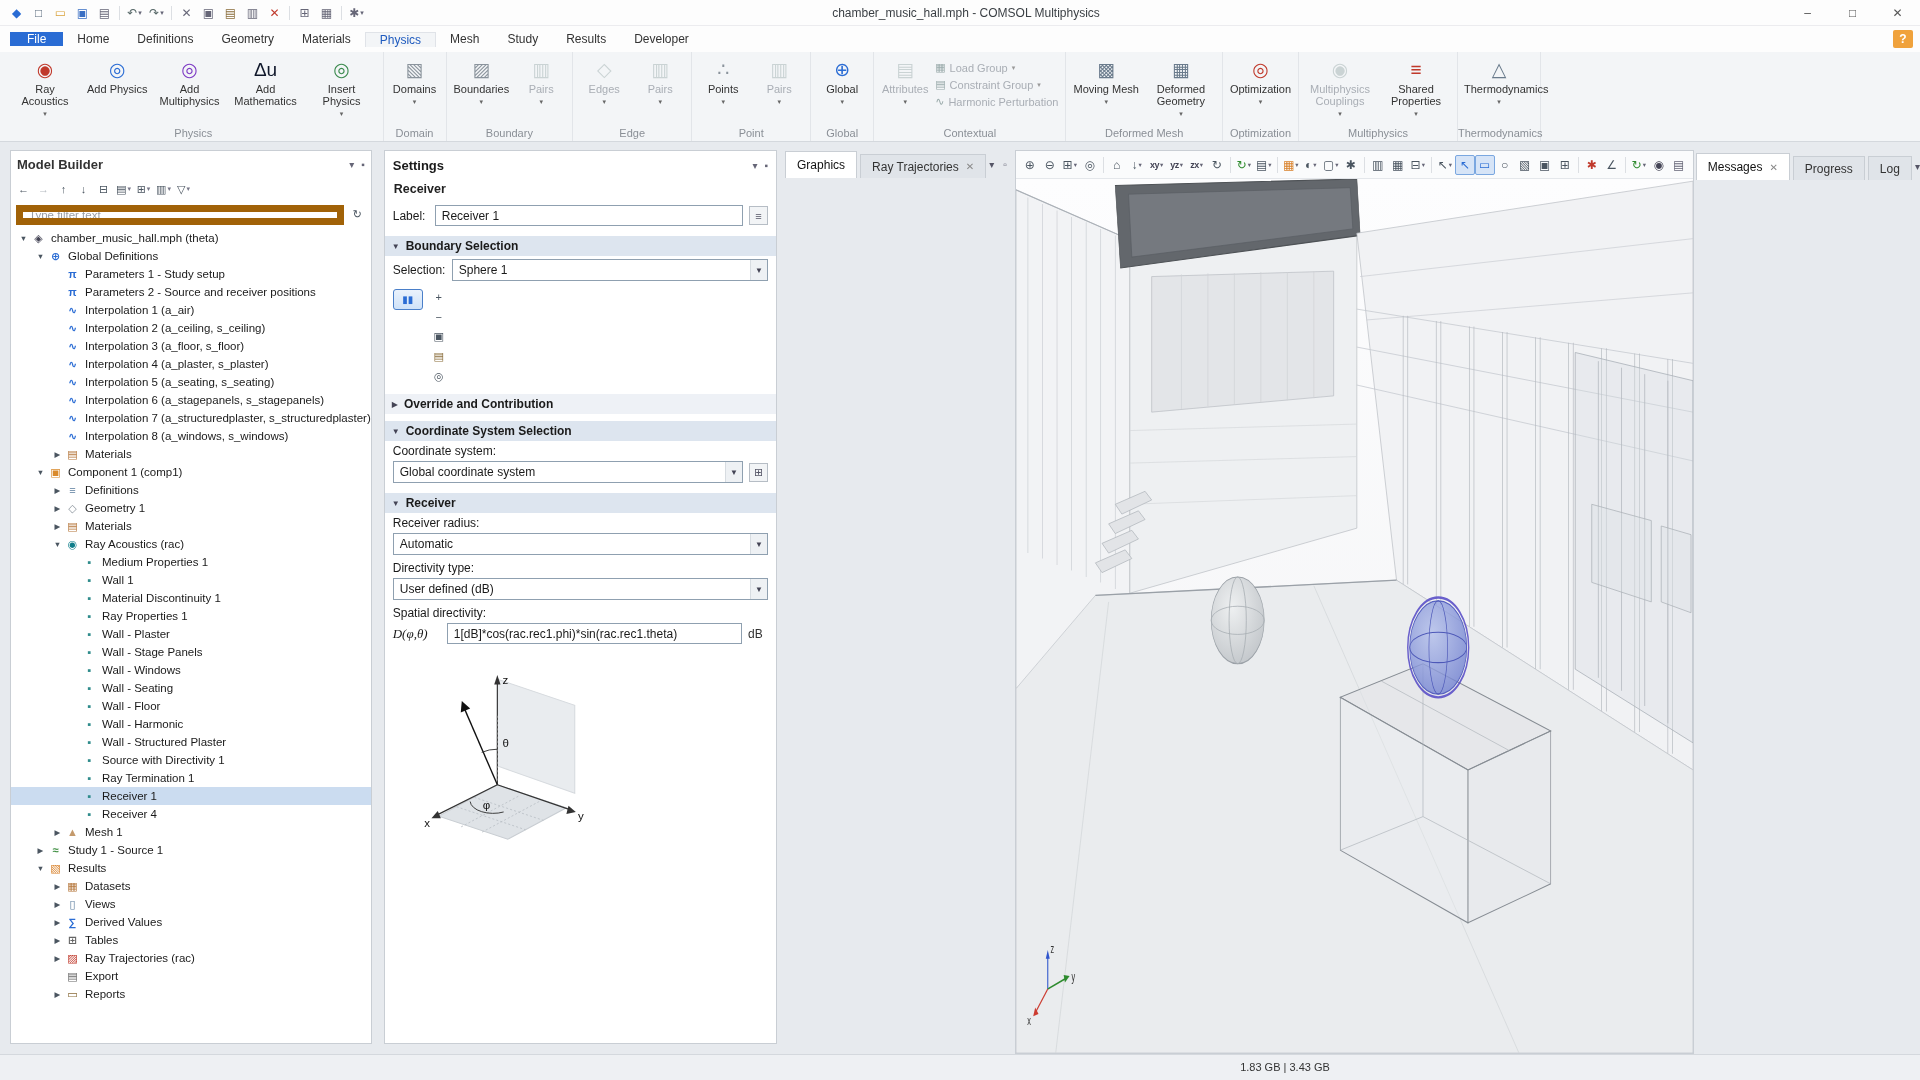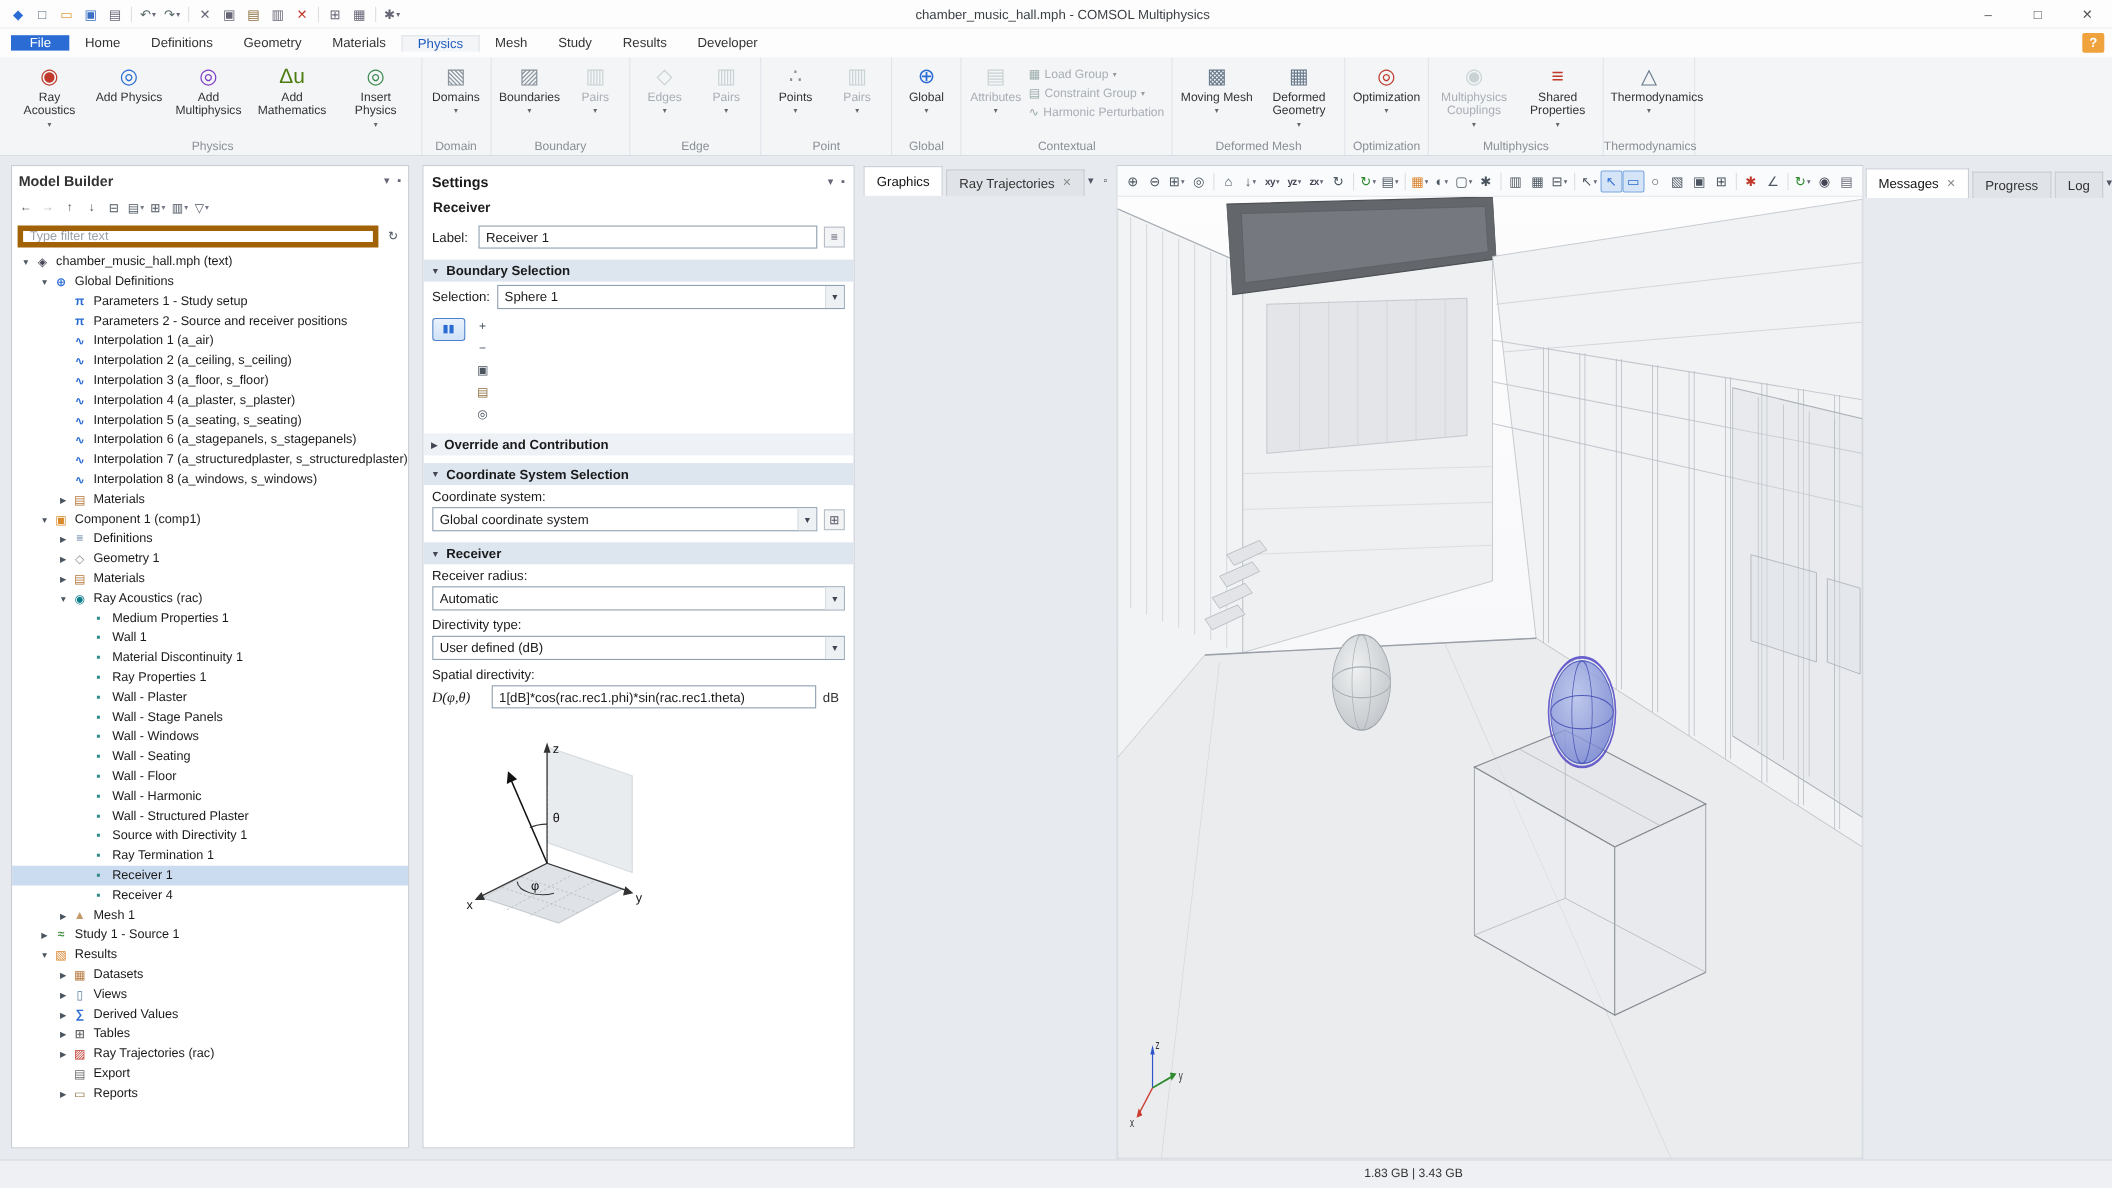--- a/index.html
+++ b/index.html
@@ -50,21 +50,21 @@
 
   
   .mb-head{height:26px;display:flex;align-items:center;padding:0 6px;flex:none}
   .mb-title{font-weight:bold;font-size:13px;color:#333}
   .head-icons{margin-left:auto;display:flex;gap:7px;color:#667;font-size:10px;align-items:center}
   .mb-toolbar{height:24px;display:flex;align-items:center;gap:3px;padding:0 4px;flex:none}
   .mb-tool{min-width:17px;height:18px;display:flex;align-items:center;justify-content:center;font-size:11px;color:#4a5560}
   .mb-tool .dd{font-size:7px;margin-left:1px;color:#778}
   .mb-tool.disabled{color:#b4bac0}
   .mb-filter-row{height:27px;display:flex;align-items:center;padding:3px 5px;gap:5px;flex:none}
-  .mb-filter{flex:1;height:20px;border:5px solid #a16207;padding:0 6px;font-size:11.5px;color:#333;outline:none}
+  .mb-filter{flex:1;height:20px;border:7px solid #a16207;padding:0 6px;font-size:11.5px;color:#333;outline:none}
   .mb-filter::placeholder{color:#9aa0a8}
   .tree{flex:1;overflow:hidden;padding-top:1px}
   .tree-row{height:18px;display:flex;align-items:center;font-size:11.5px;white-space:nowrap;overflow:hidden}
   .tree-row.selected{background:#cbdcf0}
   .chev{width:13px;text-align:center;font-size:7.5px;color:#4a5560;flex:none}
   .nicon{width:17px;text-align:center;margin-right:4px;flex:none;font-size:11px;font-weight:bold}
   .tree-label{color:#1a1a1a}
 
   
   .set-head{height:28px;display:flex;align-items:center;padding:0 8px}
@@ -211,21 +211,21 @@
           <span class="rlab">Add Physics</span>
         </div>
         <div class="rbtn">
           <div class="ric">
             <span class="ic" style="color: rgb(125, 58, 196);">◎</span>
           </div>
           <span class="rlab">Add Multiphysics</span>
         </div>
         <div class="rbtn">
           <div class="ric">
-            <span class="ic two" style="color: #4d7c0f;">Δu</span>
+            <span class="ic two" style="color: #0f172a;">Δu</span>
           </div>
           <span class="rlab">Add Mathematics</span>
         </div>
         <div class="rbtn">
           <div class="ric">
             <span class="ic" style="color: rgb(58, 138, 77);">◎</span>
           </div>
           <span class="rlab">Insert Physics</span>
           <span class="dd">▾</span>
         </div>
@@ -449,21 +449,21 @@
         </span>
       </div>
     <div class="mb-filter-row">
       <input class="mb-filter" placeholder="Type filter text" style="">
       <span class="mb-tool">↻</span>
     </div>
     <div class="tree" id="tree">
         <div class="tree-row" style="padding-left: 6px;">
           <span class="chev">▼</span>
           <span class="nicon" style="color: rgb(68, 68, 85);">◈</span>
-          <span class="tree-label">chamber_music_hall.mph (text)</span>
+          <span class="tree-label">chamber_music_hall.mph (theta)</span>
         </div>
         <div class="tree-row" style="padding-left: 23px;">
           <span class="chev">▼</span>
           <span class="nicon" style="color: rgb(42, 108, 212);">⊕</span>
           <span class="tree-label">Global Definitions</span>
         </div>
         <div class="tree-row" style="padding-left: 40px;">
           <span class="chev"></span>
           <span class="nicon" style="color: rgb(42, 108, 212);">π</span>
           <span class="tree-label">Parameters 1 - Study setup</span>

